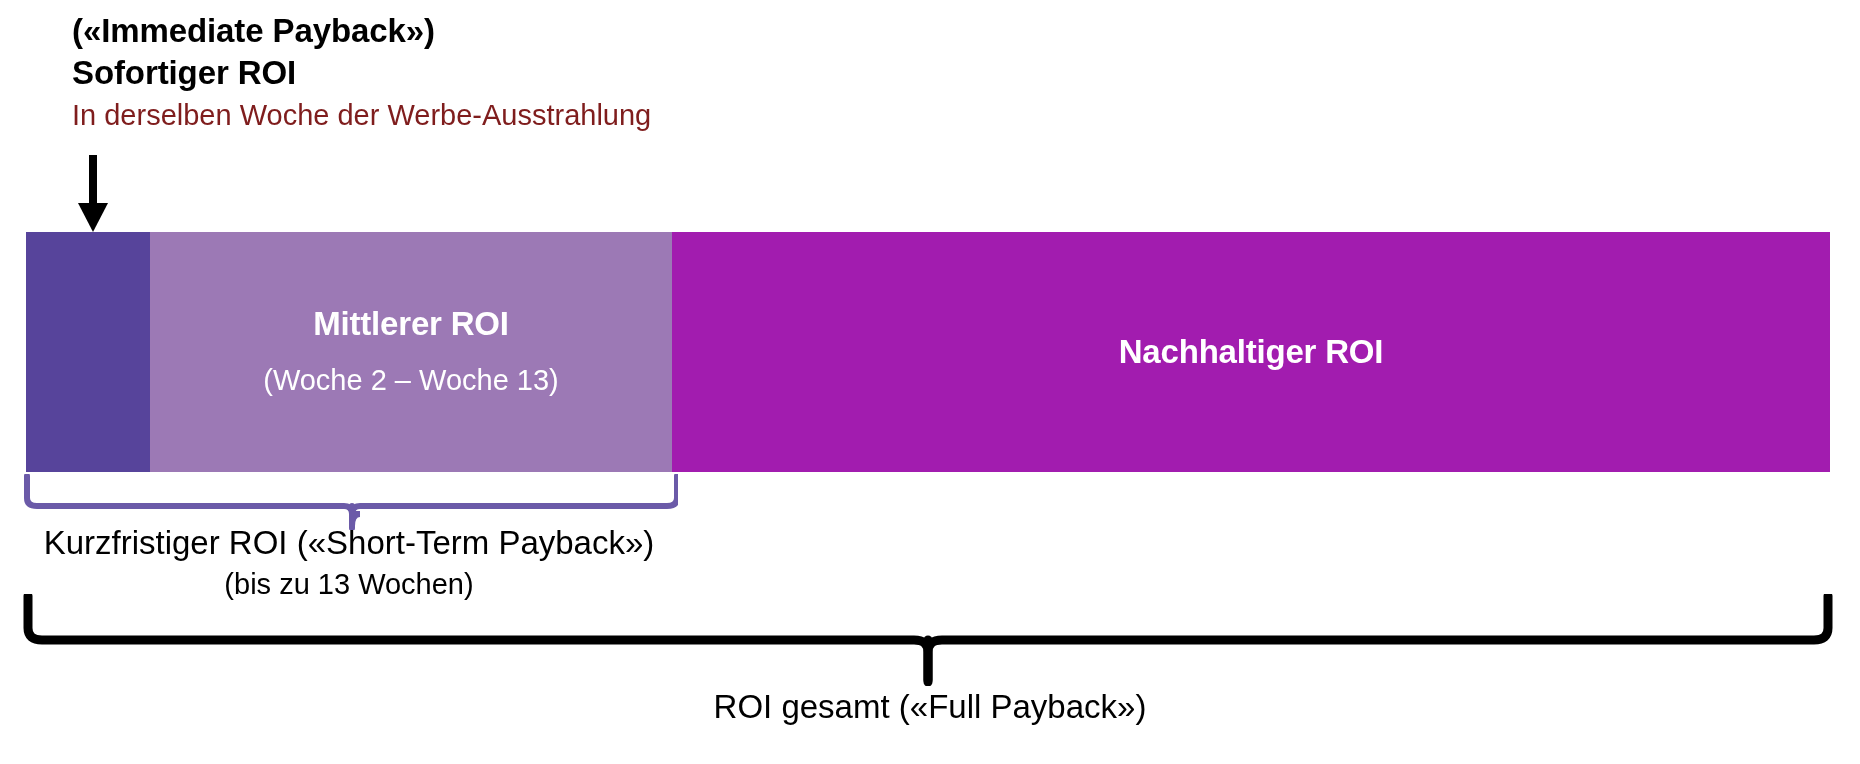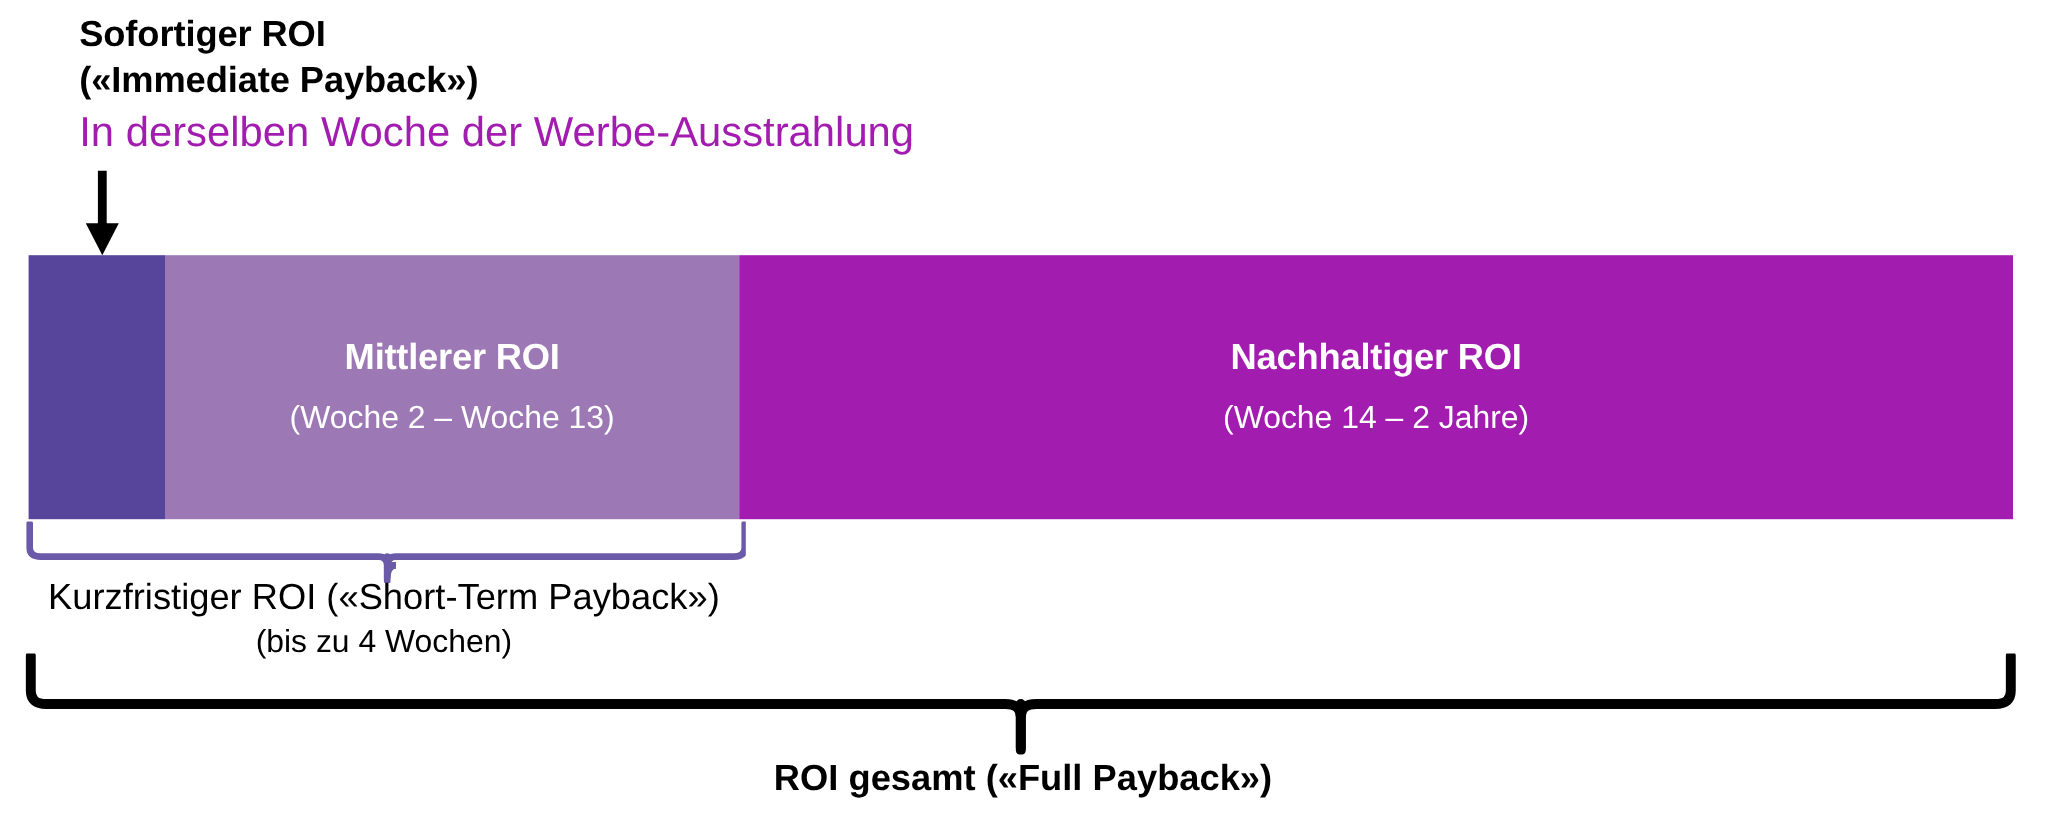--- a/index.html
+++ b/index.html
@@ -28,23 +28,23 @@
   }
   .ann-title {
     font-size: 33px;
     font-weight: 700;
     color: #000000;
     line-height: 1.26;
     letter-spacing: -0.1px;
     white-space: nowrap;
   }
   .ann-sub {
-    font-size: 38px;
-    font-weight: 400;
-    color: #a21caf;
+    font-size: 29px;
+    font-weight: 400;
+    color: #7f1d1d;
     line-height: 1.3;
     margin-top: 4px;
     white-space: nowrap;
   }
 
   
   #immediate-arrow {
     position: absolute;
     left: 76px;
     top: 155px;
@@ -132,34 +132,34 @@
   }
   #full-label {
     position: absolute;
     left: 0px;
     top: 686px;
     width: 1860px;
     text-align: center;
   }
   .full-title {
     font-size: 33px;
-    font-weight: 700;
+    font-weight: 400;
     color: #000000;
     line-height: 1.3;
     white-space: nowrap;
   }
 </style>
 </head>
 <body>
 
 <div id="stage">
 
   <div id="immediate-annotation">
+    <div class="ann-title">(«Immediate Payback»)</div>
     <div class="ann-title">Sofortiger ROI</div>
-    <div class="ann-title">(«Immediate Payback»)</div>
     <div class="ann-sub">In derselben Woche der Werbe-Ausstrahlung</div>
   </div>
 
   <div id="immediate-arrow">
     <svg width="34" height="78" viewBox="0 0 34 78" xmlns="http://www.w3.org/2000/svg">
       <rect x="13" y="0" width="8" height="52" fill="#000000"></rect>
       <polygon points="2,48 32,48 17,77" fill="#000000"></polygon>
     </svg>
   </div>
 
@@ -169,21 +169,20 @@
       <div class="seg-line1"></div>
     </div>
 
     <div id="seg-carryover" class="seg">
       <div class="seg-line1">Mittlerer ROI</div>
       <div class="seg-line3">(Woche 2 – Woche 13)</div>
     </div>
 
     <div id="seg-sustained" class="seg">
       <div class="seg-line1">Nachhaltiger ROI</div>
-      <div class="seg-line3">(Woche 14 – 2 Jahre)</div>
     </div>
 
   </div>
 
   <div id="shortterm-bracket">
     <svg width="656" height="56" viewBox="0 0 656 56" xmlns="http://www.w3.org/2000/svg">
       <path d="M 5 2
                L 5 24
                Q 5 32 15 32
                L 322 32
@@ -194,21 +193,21 @@
                Q 330 32 338 32
                L 645 32
                Q 655 32 655 24
                L 655 2" fill="none" stroke="#6b5aa8" stroke-width="6" stroke-linecap="round"></path>
       <path d="M 330 32 L 330 54" fill="none" stroke="#6b5aa8" stroke-width="6" stroke-linecap="round"></path>
     </svg>
   </div>
 
   <div id="shortterm-labels">
     <div class="st-title">Kurzfristiger ROI («Short-Term Payback»)</div>
-    <div class="st-sub">(bis zu 4 Wochen)</div>
+    <div class="st-sub">(bis zu 13 Wochen)</div>
   </div>
 
   <div id="full-bracket">
     <svg width="1812" height="92" viewBox="0 0 1812 92" xmlns="http://www.w3.org/2000/svg">
       <path d="M 6 2
                L 6 34
                Q 6 46 20 46
                L 892 46
                Q 906 46 906 58
                L 906 86

